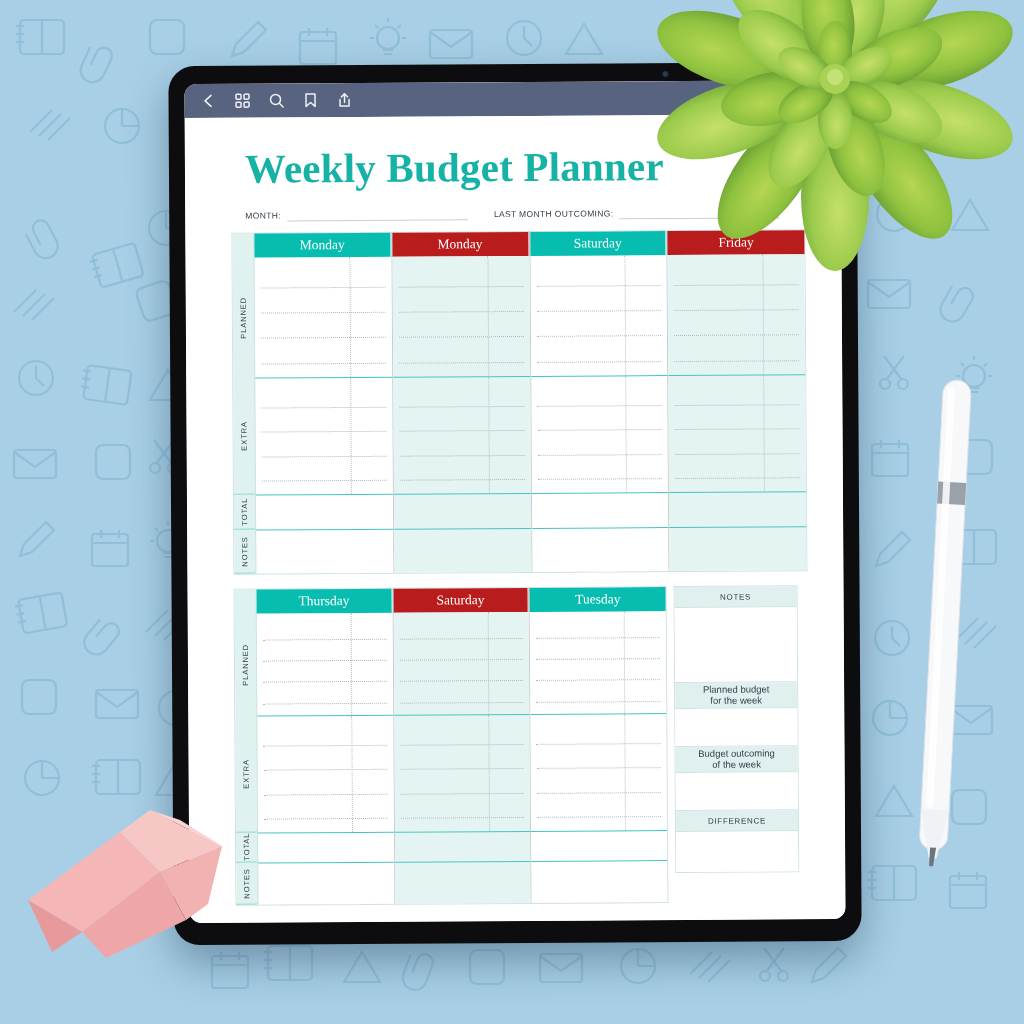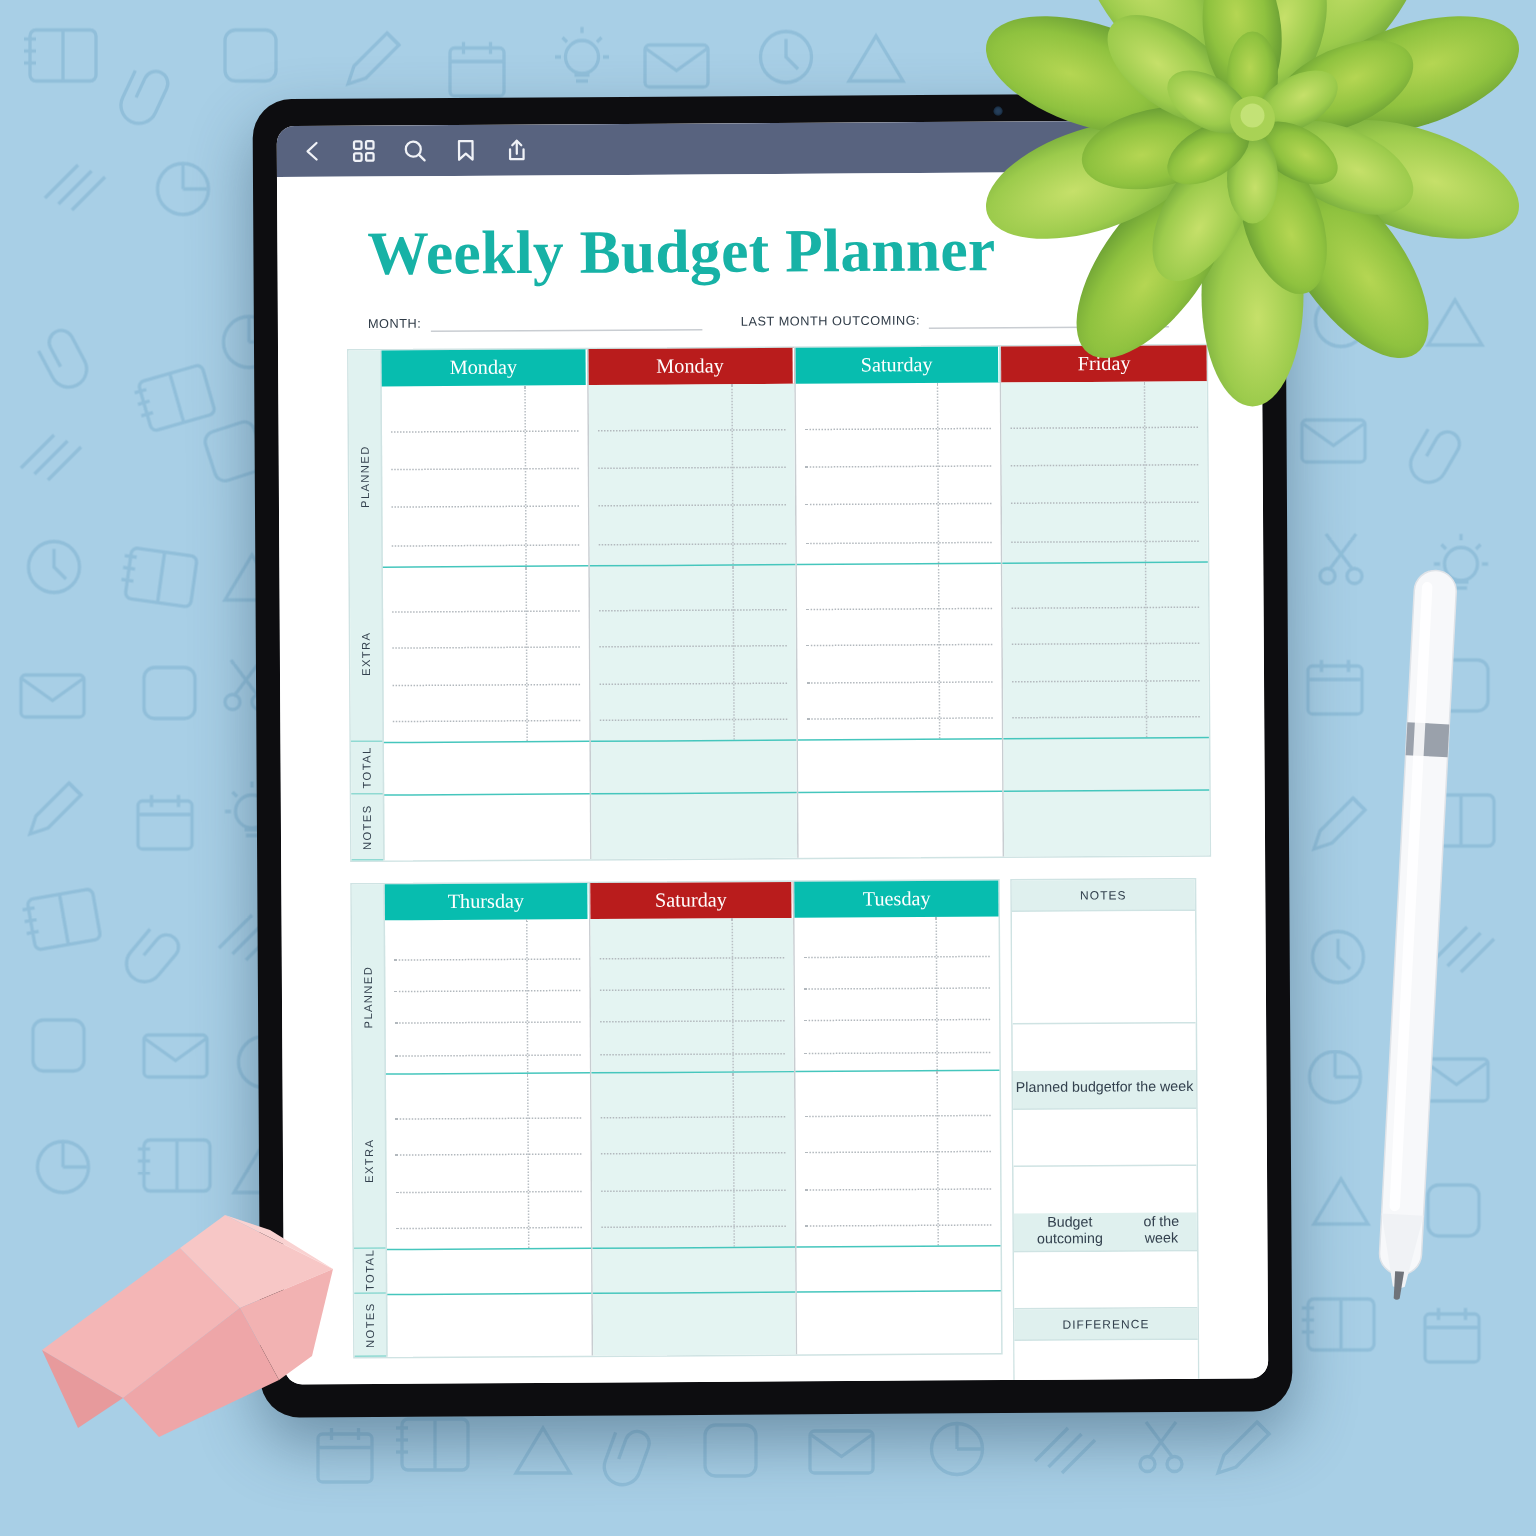--- a/index.html
+++ b/index.html
@@ -94,21 +94,21 @@
   
   .notes-panel{
     width:124px;margin-left:7px;border:1px solid #cfe3e3;box-sizing:border-box;
     display:flex;flex-direction:column;background:#fff;flex:none;
   }
   .np-head{
     background:#dff0ee;color:#33414e;font-size:8px;letter-spacing:.7px;
     height:21px;display:flex;align-items:center;justify-content:center;
     border-bottom:1px solid #cfe3e3;box-sizing:border-box;text-align:center;
   }
-  .np-head.two{height:26px;line-height:10.5px;font-size:9.5px;letter-spacing:0;flex-direction:row;margin-top:31px;}
+  .np-head.two{height:26px;line-height:10.5px;font-size:9.5px;letter-spacing:0;flex-direction:column;}
   .np-blank{border-bottom:1px solid #cfe3e3;box-sizing:border-box;background:#fff;}
   .np-blank.b1{height:75px;}
   .np-blank.b2{height:38px;}
   .np-blank.b3{height:38px;}
   .np-blank.b4{height:40px;border-bottom:none;}
 
   
   #planner2{margin-top:14px;}
   #planner2 .cellarea.planned{height:102px;}
   #planner2 .cellarea.extra{height:117px;}

